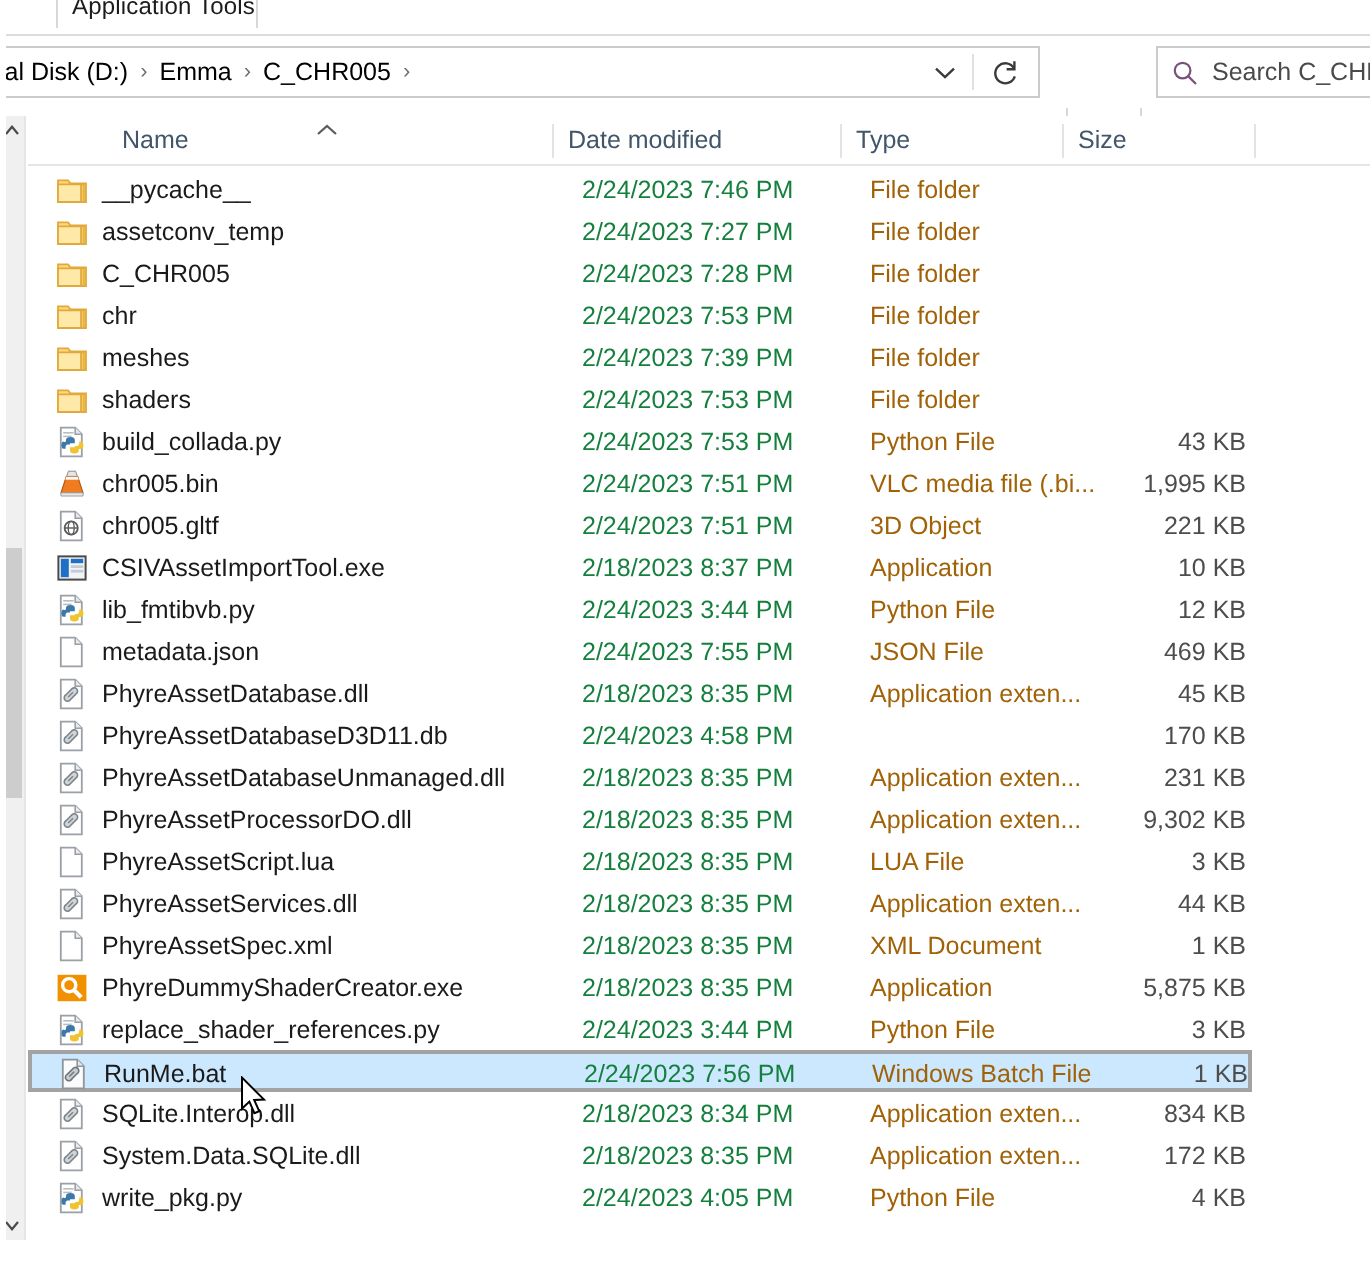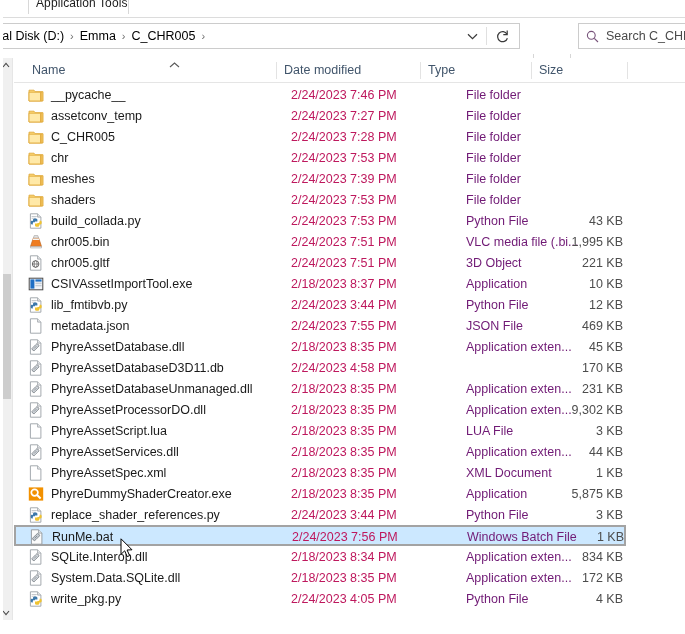--- a/index.html
+++ b/index.html
@@ -186,22 +186,22 @@
     position: absolute;
     top: 0; height: 19px;
     display: flex;
     align-items: center;
     font-size: 12.5px;
     color: #1a1a1a;
     white-space: nowrap;
     overflow: hidden;
   }
   .cell-name  { left: 13px; width: 255px; }
-  .cell-date  { left: 276px; width: 140px; color: #be185d; }
-  .cell-type  { left: 420px; width: 125px; color: #701a75; margin-left: 31px; }
+  .cell-date  { left: 276px; width: 140px; color: #15803d; }
+  .cell-type  { left: 420px; width: 125px; color: #a16207; }
   .cell-size  { left: 530px; width: 78px; color: #4d4d4d;
                 justify-content: flex-end; padding-right: 4px; }
   .nametext { margin-left: 7px; }
 
   
   .icn {
     width: 16px; height: 16px;
     flex: 0 0 auto;
     position: relative;
     display: block;
@@ -294,21 +294,21 @@
         </svg>
       </span>
       <span class="search-text">Search C_CHR</span>
     </div>
   </div>
 
   <div class="frame-tick" style="left:533px;"></div>
   <div class="frame-tick" style="left:570px;"></div>
 
   <div class="colheader">
-    <div class="colhead" style="left:11px; width:262px;">
+    <div class="colhead" style="left:0; width:262px;padding-left:40px;">
       <span class="lbl">Name</span>
       <span class="sort-caret">
         <svg width="11" height="6" viewBox="0 0 11 6" aria-hidden="true">
           <path d="M1 5 L5.5 1 L10 5" fill="none" stroke="#5a5a5a" stroke-width="1.1"></path>
         </svg>
       </span>
     </div>
     <div class="colhead-div" style="left:262px;"></div>
 
     <div class="colhead" style="left:263px; width:143px;">

